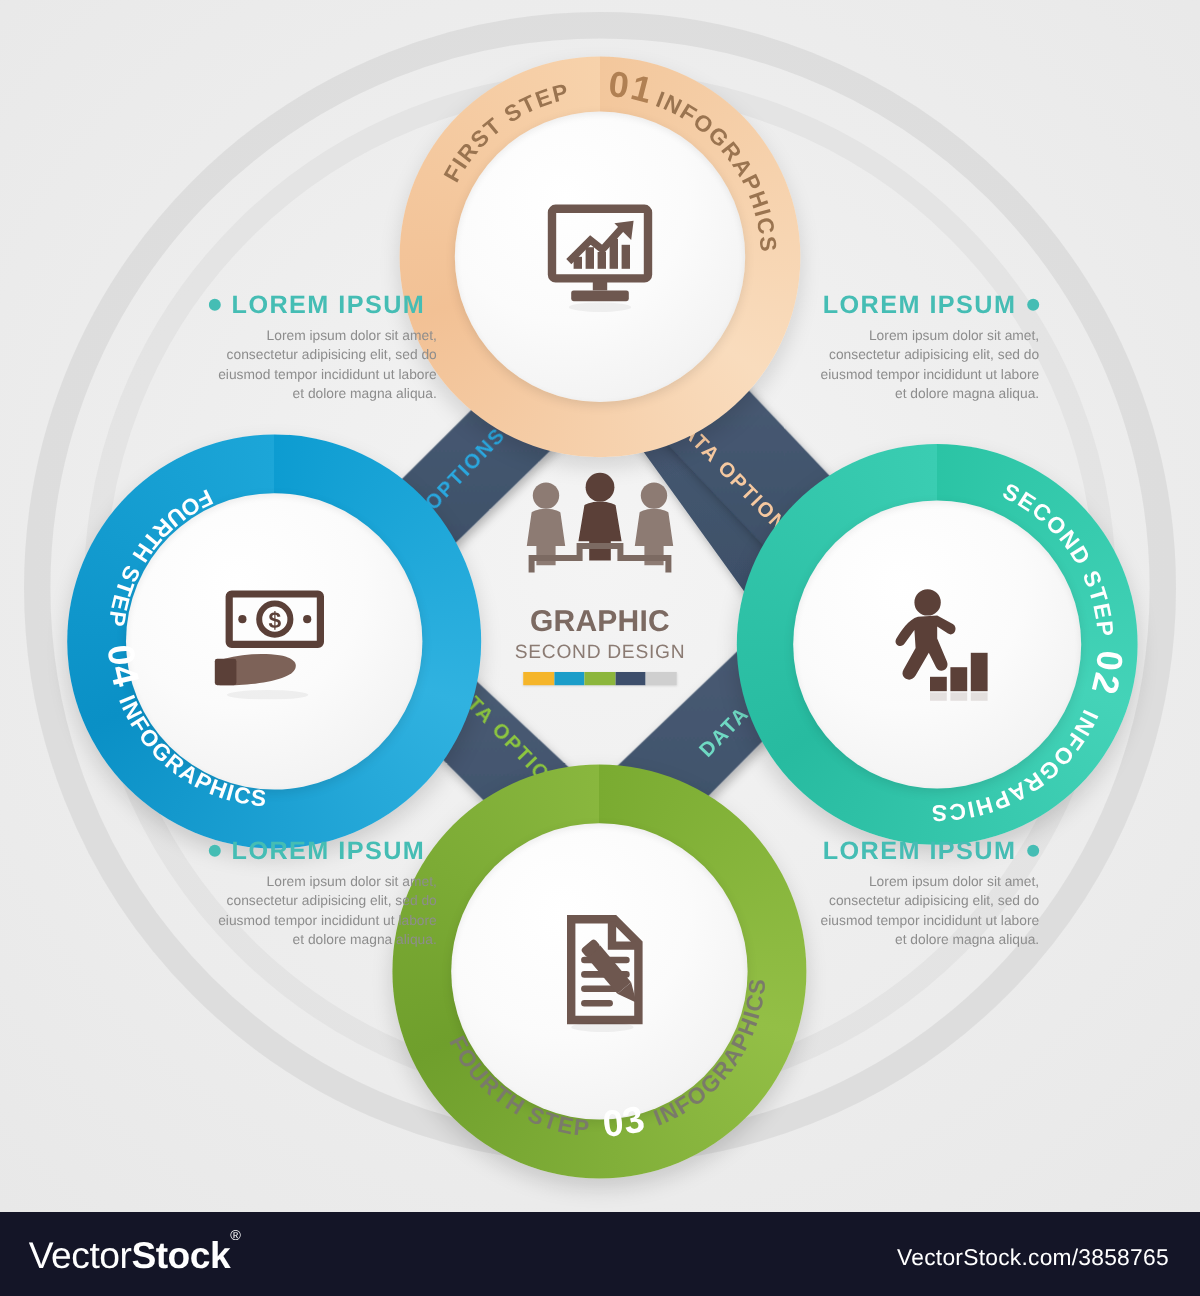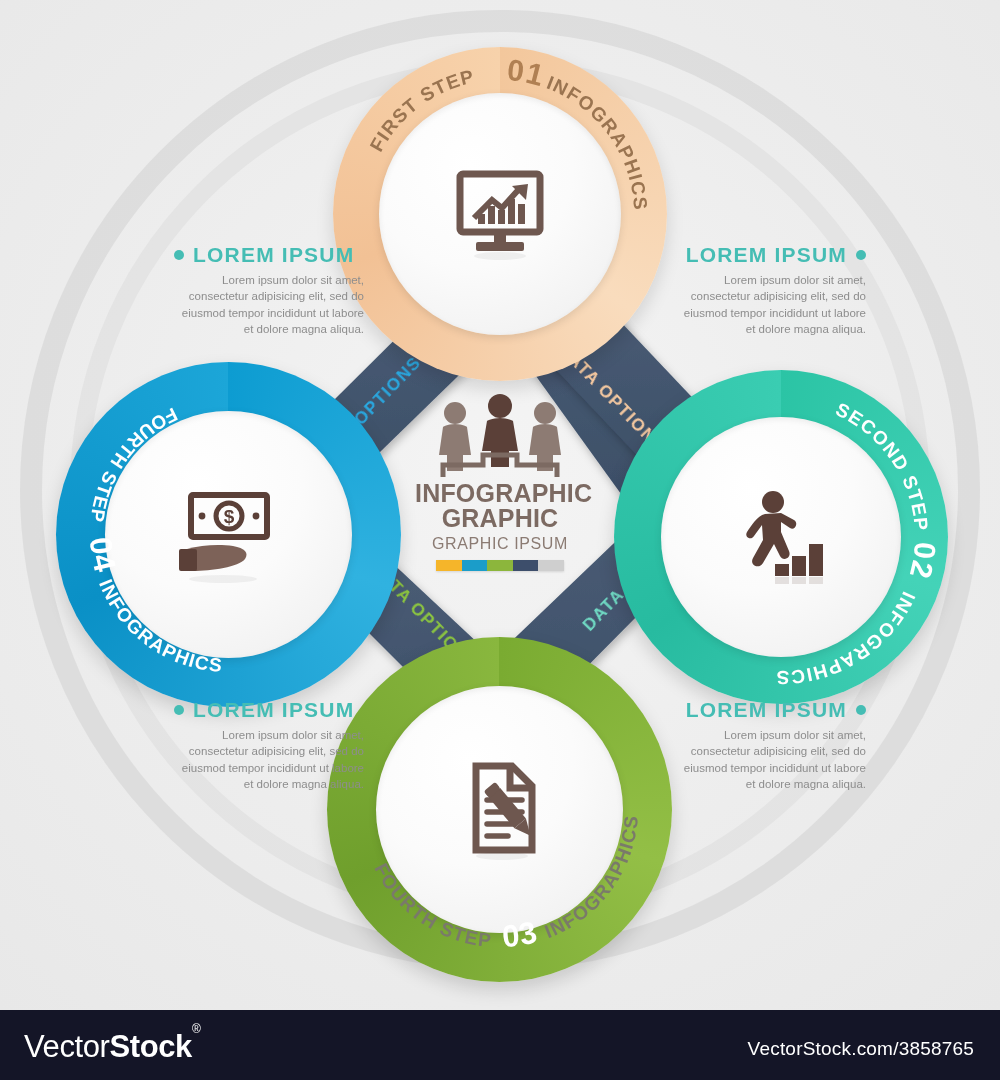--- a/index.html
+++ b/index.html
@@ -369,24 +369,24 @@
           <path d="M118 34 C118 34 122 31 130 31 C138 31 142 34 142 34 L146 62 L138 62 L138 78 L122 78 L122 62 L114 62 Z"></path>
         </g>
         <g fill="#5b4038">
           <circle cx="85" cy="13" r="12"></circle>
           <path d="M72 28 C72 28 77 25 85 25 C93 25 98 28 98 28 L103 58 L94 58 L94 74 L76 74 L76 58 L67 58 Z"></path>
         </g>
         <path d="M28 84 L28 72 L68 72 L68 62 L102 62 L102 72 L142 72 L142 84" fill="none" stroke="#7c6a62" stroke-width="5"></path>
       </svg>
     </div>
     <div class="title">
-      <span>INFOGRAPHIC</span><br>
+      <br>
       <span>GRAPHIC</span>
     </div>
-    <div class="sub">GRAPHIC IPSUM</div>
+    <div class="sub">SECOND DESIGN</div>
     <div class="swatches">
       <i style="background:#f5b52a"></i>
       <i style="background:#1b9dc9"></i>
       <i style="background:#8cb63c"></i>
       <i style="background:#3d4e6b"></i>
       <i style="background:#cfcfcf"></i>
     </div>
   </div>
 
   <div class="block left" id="block-tl">

